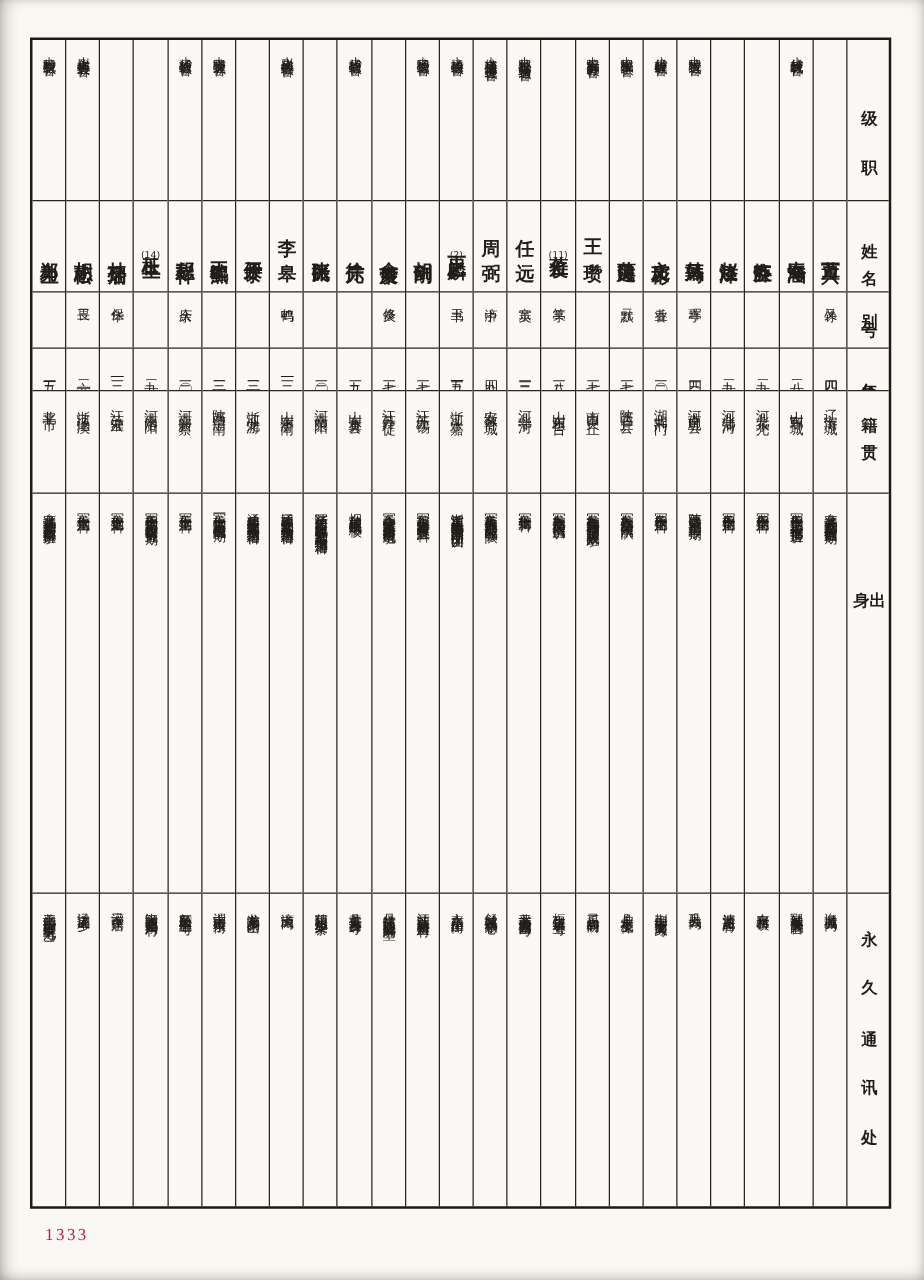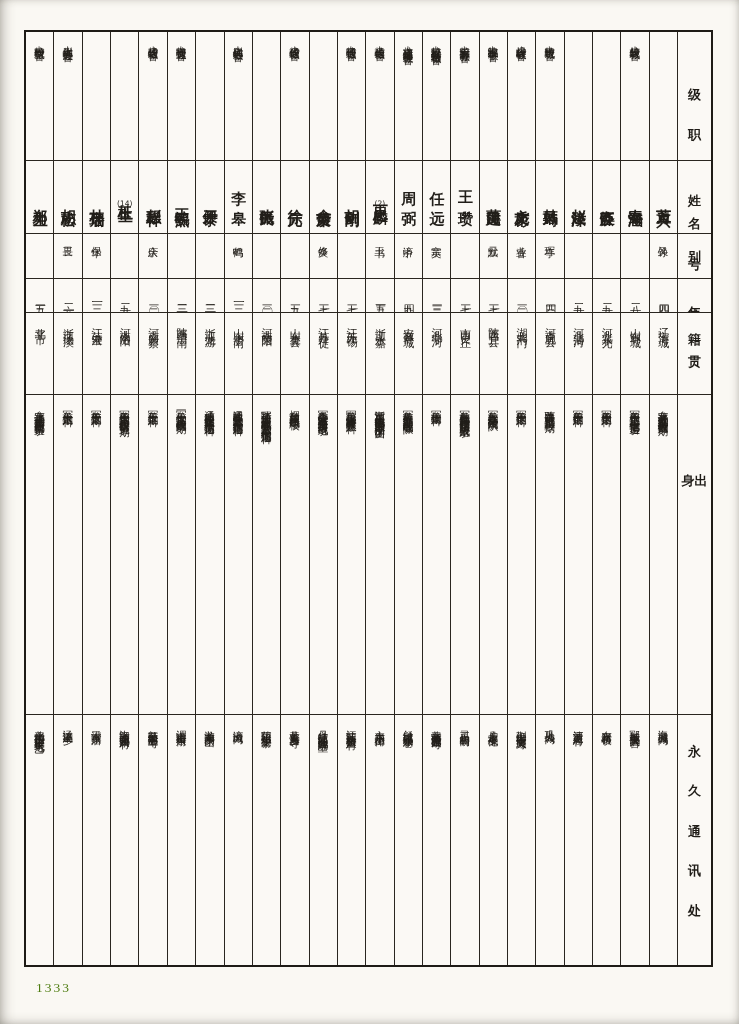--- a/index.html
+++ b/index.html
@@ -53,21 +53,21 @@
   .h-rank    { padding-top:46px; letter-spacing:40px; }
   .h-name    { padding-top:18px; letter-spacing:22px; }
   .h-alias   { padding-top:6px;  letter-spacing:8px; }
   .h-age     { padding-top:4px;  letter-spacing:2px; }
   .h-native  { padding-top:10px; letter-spacing:22px; }
   .h-background { padding-top:68px; letter-spacing:168px; }
   .h-address { padding-top:18px; letter-spacing:40px; }
 
   .page-number { position:absolute; left:36px; top:980px;
                  font-family:"Liberation Serif", serif; font-size:13.5px;
-                 letter-spacing:2px; color:#4d7c0f; }
+                 letter-spacing:2px; color:#be185d; }
 </style>
 </head>
 <body>
 
 <div class="page">
   <div class="roster" id="roster-table">
 
     <div class="col header-col">
       <div class="cell rank-cell">
         <span class="h h-rank">级职</span>
@@ -285,20 +285,44 @@
         <span class="vtext native-text">山西灵丘</span>
       </div>
       <div class="cell background-cell">
         <span class="vtext background-text">军校九期骑科辎校四期学员队骑校战术班</span>
       </div>
       <div class="cell address-cell">
         <span class="vtext address-text">灵丘三山村胡同</span>
       </div>
     </div>
 
+    <div class="col person-col">
+      <div class="cell rank-cell">
+        <span class="vtext rank-text"></span>
+      </div>
+      <div class="cell name-cell">
+        <span class="vtext name-text">蒋仁发</span>
+        <span class="note-text">(11)</span>
+      </div>
+      <div class="cell alias-cell">
+        <span class="vtext alias-text">笑亭</span>
+      </div>
+      <div class="cell age-cell">
+        <span class="vtext age-text">三八</span>
+      </div>
+      <div class="cell native-cell">
+        <span class="vtext native-text">山东桓台</span>
+      </div>
+      <div class="cell background-cell">
+        <span class="vtext background-text">军校九期交通兵二团汽训班</span>
+      </div>
+      <div class="cell address-cell">
+        <span class="vtext address-text">桓台张店镇三十五号</span>
+      </div>
+    </div>
 
     <div class="col person-col">
       <div class="cell rank-cell">
         <span class="vtext rank-text">中校补给兵站输送教官</span>
       </div>
       <div class="cell name-cell">
         <span class="vtext name-text" style="letter-spacing: 20px;">任远</span>
         <span class="note-text"></span>
       </div>
       <div class="cell alias-cell">

